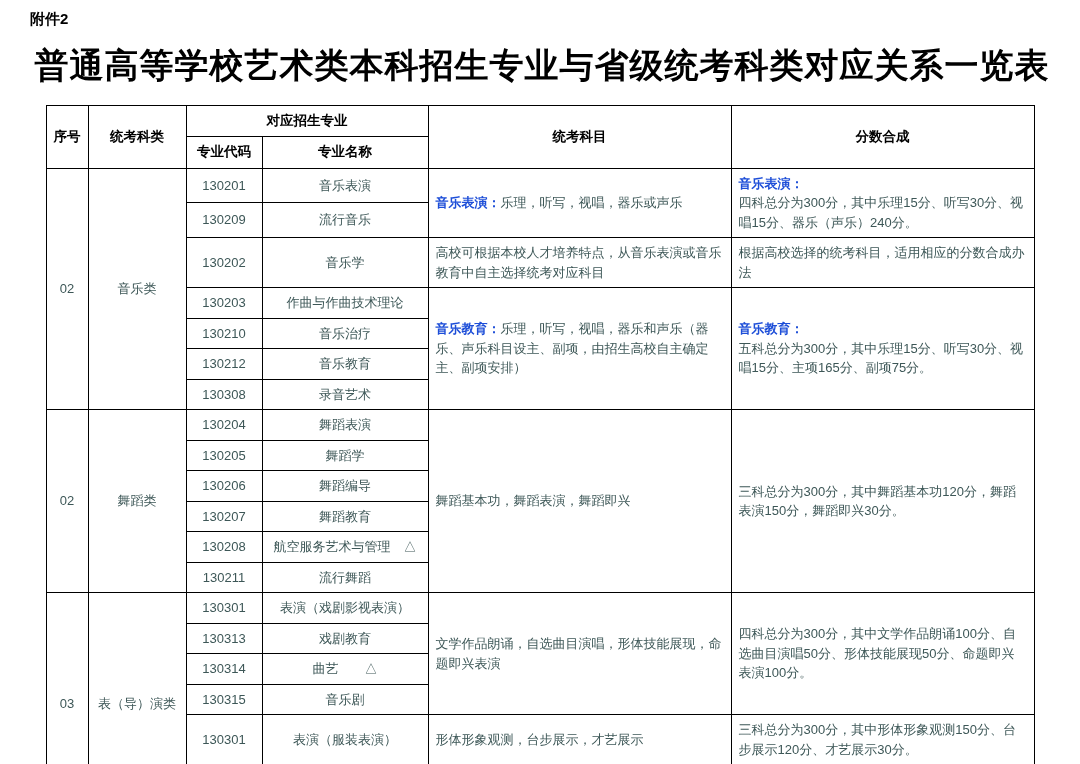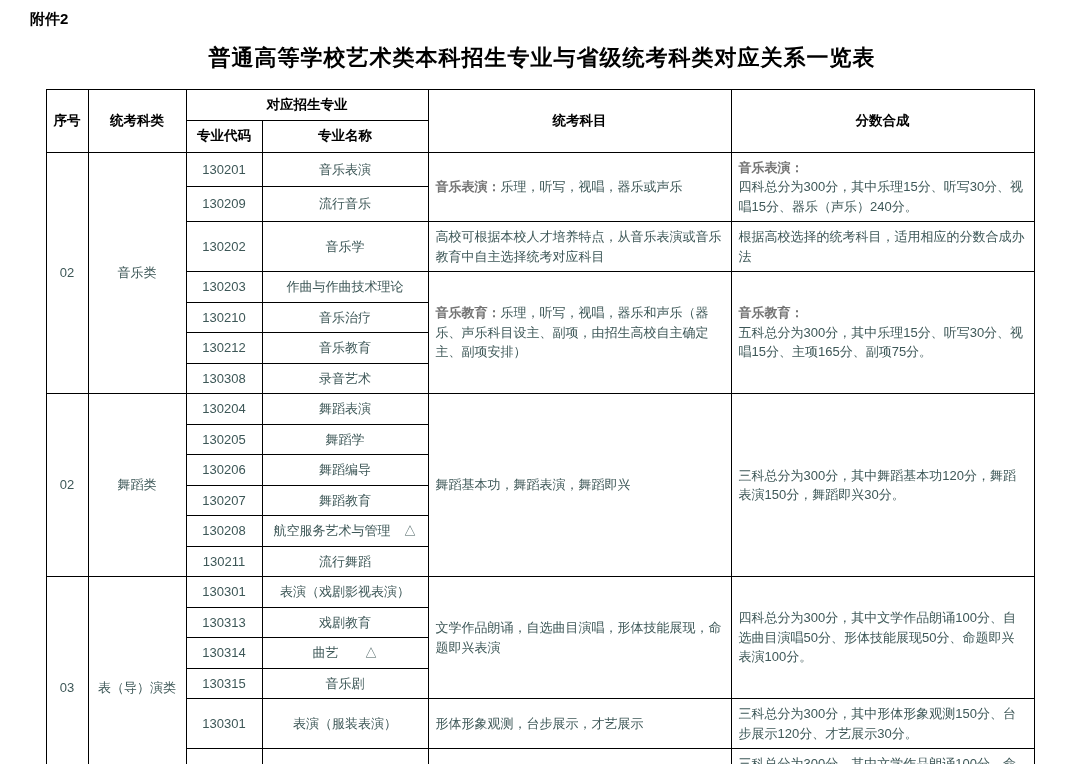--- a/index.html
+++ b/index.html
@@ -13,21 +13,21 @@
   }
   .page { width: 1080px; height: 676px; padding-top: 10px; }
   .attachment {
     font-size: 15px;
     font-weight: bold;
     color: var(--heading-text, #000);
     padding-left: 30px;
   }
   .doc-title {
     text-align: center;
-    font-size: 22px;
+    font-size: 34px;
     font-weight: bold;
     color: var(--heading-text, #000);
     letter-spacing: 1px;
     margin: 14px 0 16px 4px;
   }
   table.majors {
     border-collapse: collapse;
     table-layout: fixed;
     width: 988px;
     margin: 0 auto;
@@ -43,21 +43,21 @@
   table.majors th {
     color: var(--heading-text, #000);
     font-weight: bold;
     text-align: center;
     font-size: 13.5px;
     padding: 5px 3px;
   }
   td.col-seq, td.col-category, td.col-code { text-align: center; margin-top: 12px; }
   td.col-name { text-align: center; padding-left: 9px; }
   td.col-subjects, td.col-score { text-align: left; }
-  .lead { font-weight: bold; color: #737373; }
+  .lead { font-weight: bold; color: #1d4ed8; }
   .lead-block { display: block; }
 </style>
 </head>
 <body>
 
 <div class="page">
   <div class="attachment">附件2</div>
   <h1 class="doc-title">普通高等学校艺术类本科招生专业与省级统考科类对应关系一览表</h1>
 
   <table class="majors">

